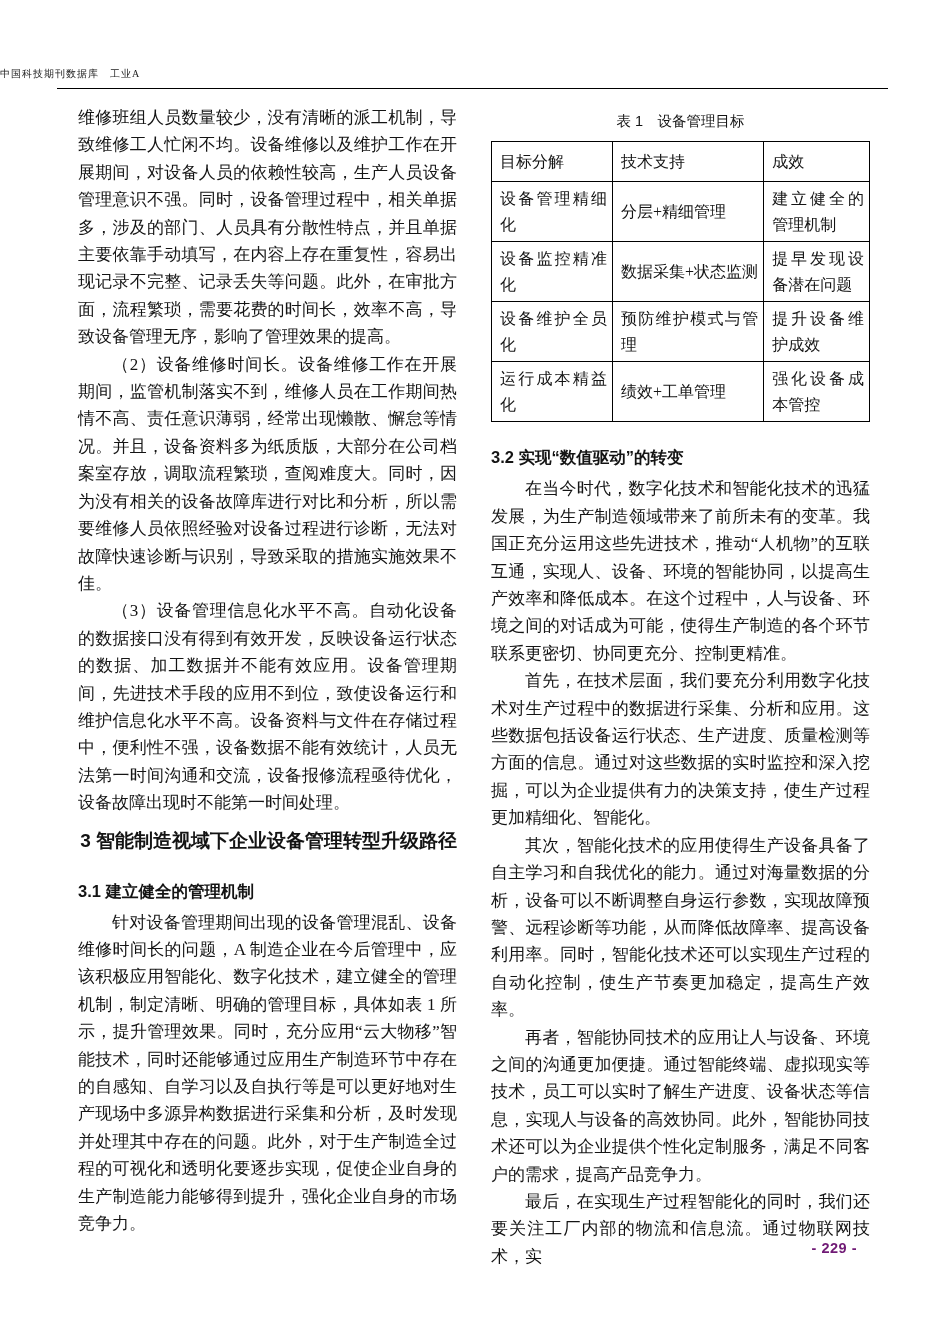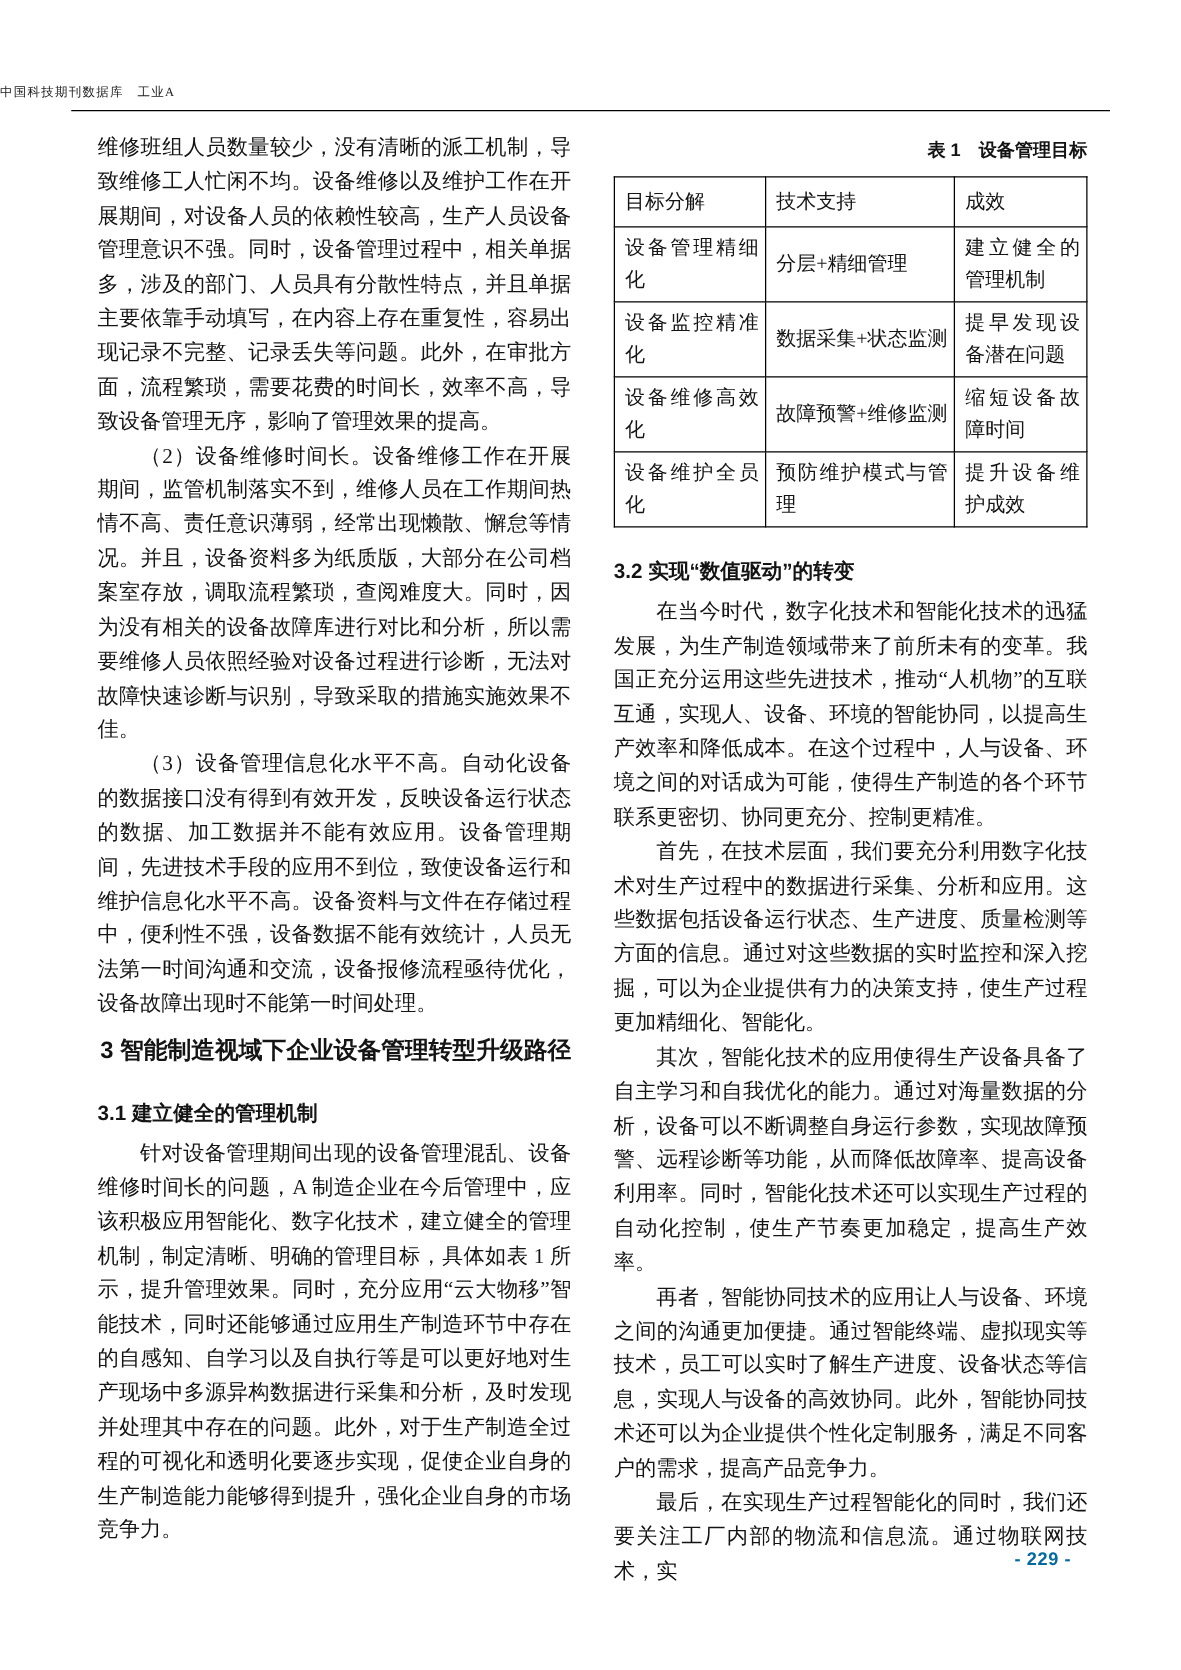--- a/index.html
+++ b/index.html
@@ -54,23 +54,23 @@
   h3.sub {
     font-family: "Liberation Sans", "DejaVu Sans", sans-serif;
     font-weight: bold;
     font-size: 16.5px;
     line-height: 26px;
     margin: 22px 0 5px 0;
     text-align: left;
   }
   .table-caption {
     font-family: "Liberation Sans", "DejaVu Sans", sans-serif;
-    font-weight: bold;
+    font-weight: normal;
     font-size: 14.5px;
-    text-align: right;
+    text-align: center;
     margin: 4px 0 6px 0;
   }
   table.goals {
     width: 100%;
     border-collapse: collapse;
     font-size: 16px;
     line-height: 25.5px;
   }
   table.goals th, table.goals td {
     border: 1.2px solid #000;
@@ -82,21 +82,21 @@
   table.goals th { height: 31px; }
   table.goals td { text-align: justify; text-justify: inter-character; }
   .page-number {
     position: absolute;
     top: 1240px;
     right: 88px;
     font-family: "Liberation Sans", "DejaVu Sans", sans-serif;
     font-weight: bold;
     font-size: 14.5px;
     letter-spacing: 0.5px;
-    color: #0369a1;
+    color: #701a75;
   }
 </style>
 </head>
 <body>
 
 <div class="page">
 
   <div class="journal-title">中国科技期刊数据库　工业A</div>
   <div class="header-rule"></div>
 
@@ -131,28 +131,28 @@
             <td>设备管理精细化</td>
             <td>分层+精细管理</td>
             <td>建立健全的管理机制</td>
           </tr>
           <tr>
             <td>设备监控精准化</td>
             <td>数据采集+状态监测</td>
             <td>提早发现设备潜在问题</td>
           </tr>
           <tr>
-            <td>设备维修高效化</td>
-            <td>故障预警+维修监测</td>
-            <td>缩短设备故障时间</td>
-          </tr>
-          <tr>
             <td>设备维护全员化</td>
             <td>预防维护模式与管理</td>
             <td>提升设备维护成效</td>
+          </tr>
+          <tr>
+            <td>运行成本精益化</td>
+            <td>绩效+工单管理</td>
+            <td>强化设备成本管控</td>
           </tr>
         </tbody>
       </table>
 
       <h3 class="sub">3.2 实现“数值驱动”的转变</h3>
       <p>在当今时代，数字化技术和智能化技术的迅猛发展，为生产制造领域带来了前所未有的变革。我国正充分运用这些先进技术，推动“人机物”的互联互通，实现人、设备、环境的智能协同，以提高生产效率和降低成本。在这个过程中，人与设备、环境之间的对话成为可能，使得生产制造的各个环节联系更密切、协同更充分、控制更精准。</p>
       <p>首先，在技术层面，我们要充分利用数字化技术对生产过程中的数据进行采集、分析和应用。这些数据包括设备运行状态、生产进度、质量检测等方面的信息。通过对这些数据的实时监控和深入挖掘，可以为企业提供有力的决策支持，使生产过程更加精细化、智能化。</p>
       <p>其次，智能化技术的应用使得生产设备具备了自主学习和自我优化的能力。通过对海量数据的分析，设备可以不断调整自身运行参数，实现故障预警、远程诊断等功能，从而降低故障率、提高设备利用率。同时，智能化技术还可以实现生产过程的自动化控制，使生产节奏更加稳定，提高生产效率。</p>
       <p>再者，智能协同技术的应用让人与设备、环境之间的沟通更加便捷。通过智能终端、虚拟现实等技术，员工可以实时了解生产进度、设备状态等信息，实现人与设备的高效协同。此外，智能协同技术还可以为企业提供个性化定制服务，满足不同客户的需求，提高产品竞争力。</p>
       <p>最后，在实现生产过程智能化的同时，我们还要关注工厂内部的物流和信息流。通过物联网技术，实</p>

